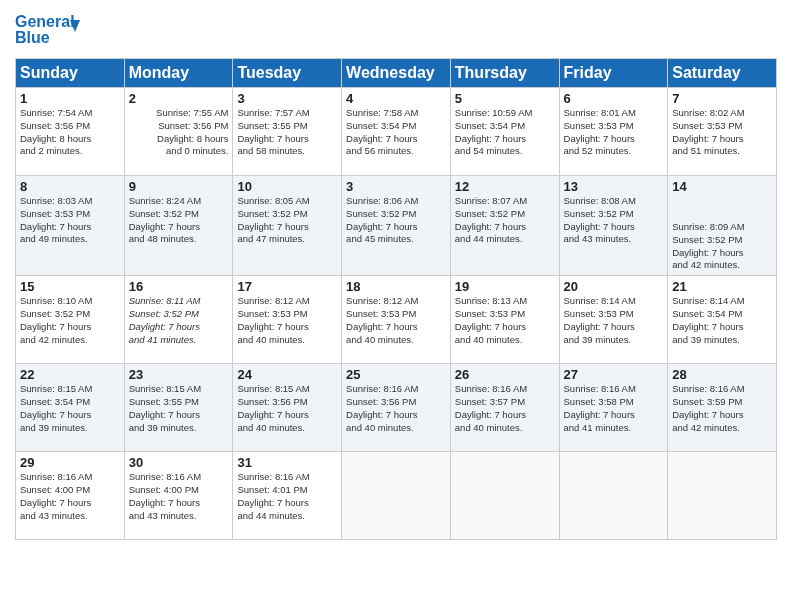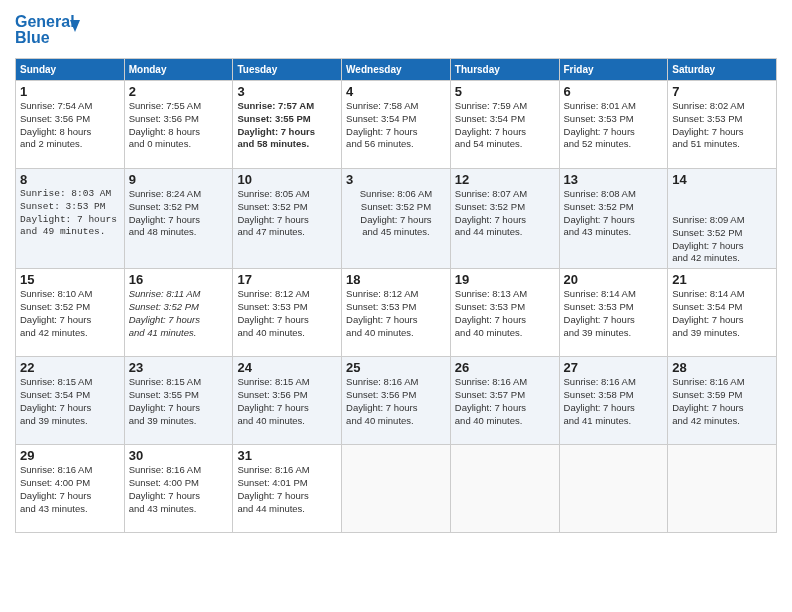--- a/index.html
+++ b/index.html
@@ -45,21 +45,21 @@
       color: #444;
     }
     .calendar {
       width: 100%;
       border-collapse: collapse;
       table-layout: fixed;
     }
     .calendar thead tr th {
       background: #1a6bb5;
       color: #fff;
-      font-size: 10px;
+      font-size: 16px;
       font-weight: bold;
       padding: 5px 4px;
       border: 1px solid #ccc;
       text-align: left;
     }
     .calendar tbody tr td {
       border: 1px solid #ccc;
       vertical-align: top;
       padding: 3px 4px;
       height: 88px;
@@ -123,42 +123,42 @@
     <tr>
           <td>
             <span class="day-num">1</span>
             <div class="day-info" style="white-space: pre-line;">Sunrise: 7:54 AM
 Sunset: 3:56 PM
 Daylight: 8 hours
 and 2 minutes.</div>
           </td>
           <td>
             <span class="day-num">2</span>
-            <div class="day-info" style="white-space: pre-line;">Sunrise: 7:55 AM
+            <div class="day-info" style="white-space: pre-line; text-align: right;">Sunrise: 7:55 AM
 Sunset: 3:56 PM
 Daylight: 8 hours
 and 0 minutes.</div>
           </td>
           <td>
             <span class="day-num">3</span>
-            <div class="day-info" style="white-space: pre-line; font-weight: bold;">Sunrise: 7:57 AM
+            <div class="day-info" style="white-space: pre-line;">Sunrise: 7:57 AM
 Sunset: 3:55 PM
 Daylight: 7 hours
 and 58 minutes.</div>
           </td>
           <td>
             <span class="day-num">4</span>
             <div class="day-info" style="white-space: pre-line;">Sunrise: 7:58 AM
 Sunset: 3:54 PM
 Daylight: 7 hours
 and 56 minutes.</div>
           </td>
           <td>
             <span class="day-num">5</span>
-            <div class="day-info" style="white-space: pre-line;">Sunrise: 7:59 AM
+            <div class="day-info" style="white-space: pre-line;">Sunrise: 10:59 AM
 Sunset: 3:54 PM
 Daylight: 7 hours
 and 54 minutes.</div>
           </td>
           <td>
             <span class="day-num">6</span>
             <div class="day-info" style="white-space: pre-line;">Sunrise: 8:01 AM
 Sunset: 3:53 PM
 Daylight: 7 hours
 and 52 minutes.</div>
@@ -167,42 +167,42 @@
             <span class="day-num">7</span>
             <div class="day-info" style="white-space: pre-line;">Sunrise: 8:02 AM
 Sunset: 3:53 PM
 Daylight: 7 hours
 and 51 minutes.</div>
           </td>
         </tr>
         <tr>
           <td>
             <span class="day-num">8</span>
-            <div class="day-info" style="white-space: pre-line; font-family: Liberation Mono, monospace;">Sunrise: 8:03 AM
+            <div class="day-info" style="white-space: pre-line;">Sunrise: 8:03 AM
 Sunset: 3:53 PM
 Daylight: 7 hours
 and 49 minutes.</div>
           </td>
           <td>
             <span class="day-num">9</span>
             <div class="day-info" style="white-space: pre-line;">Sunrise: 8:24 AM
 Sunset: 3:52 PM
 Daylight: 7 hours
 and 48 minutes.</div>
           </td>
           <td>
             <span class="day-num">10</span>
             <div class="day-info" style="white-space: pre-line;">Sunrise: 8:05 AM
 Sunset: 3:52 PM
 Daylight: 7 hours
 and 47 minutes.</div>
           </td>
           <td>
             <span class="day-num">3</span>
-            <div class="day-info" style="white-space: pre-line; text-align: center;">Sunrise: 8:06 AM
+            <div class="day-info" style="white-space: pre-line;">Sunrise: 8:06 AM
 Sunset: 3:52 PM
 Daylight: 7 hours
 and 45 minutes.</div>
           </td>
           <td>
             <span class="day-num">12</span>
             <div class="day-info" style="white-space: pre-line;">Sunrise: 8:07 AM
 Sunset: 3:52 PM
 Daylight: 7 hours
 and 44 minutes.</div>

